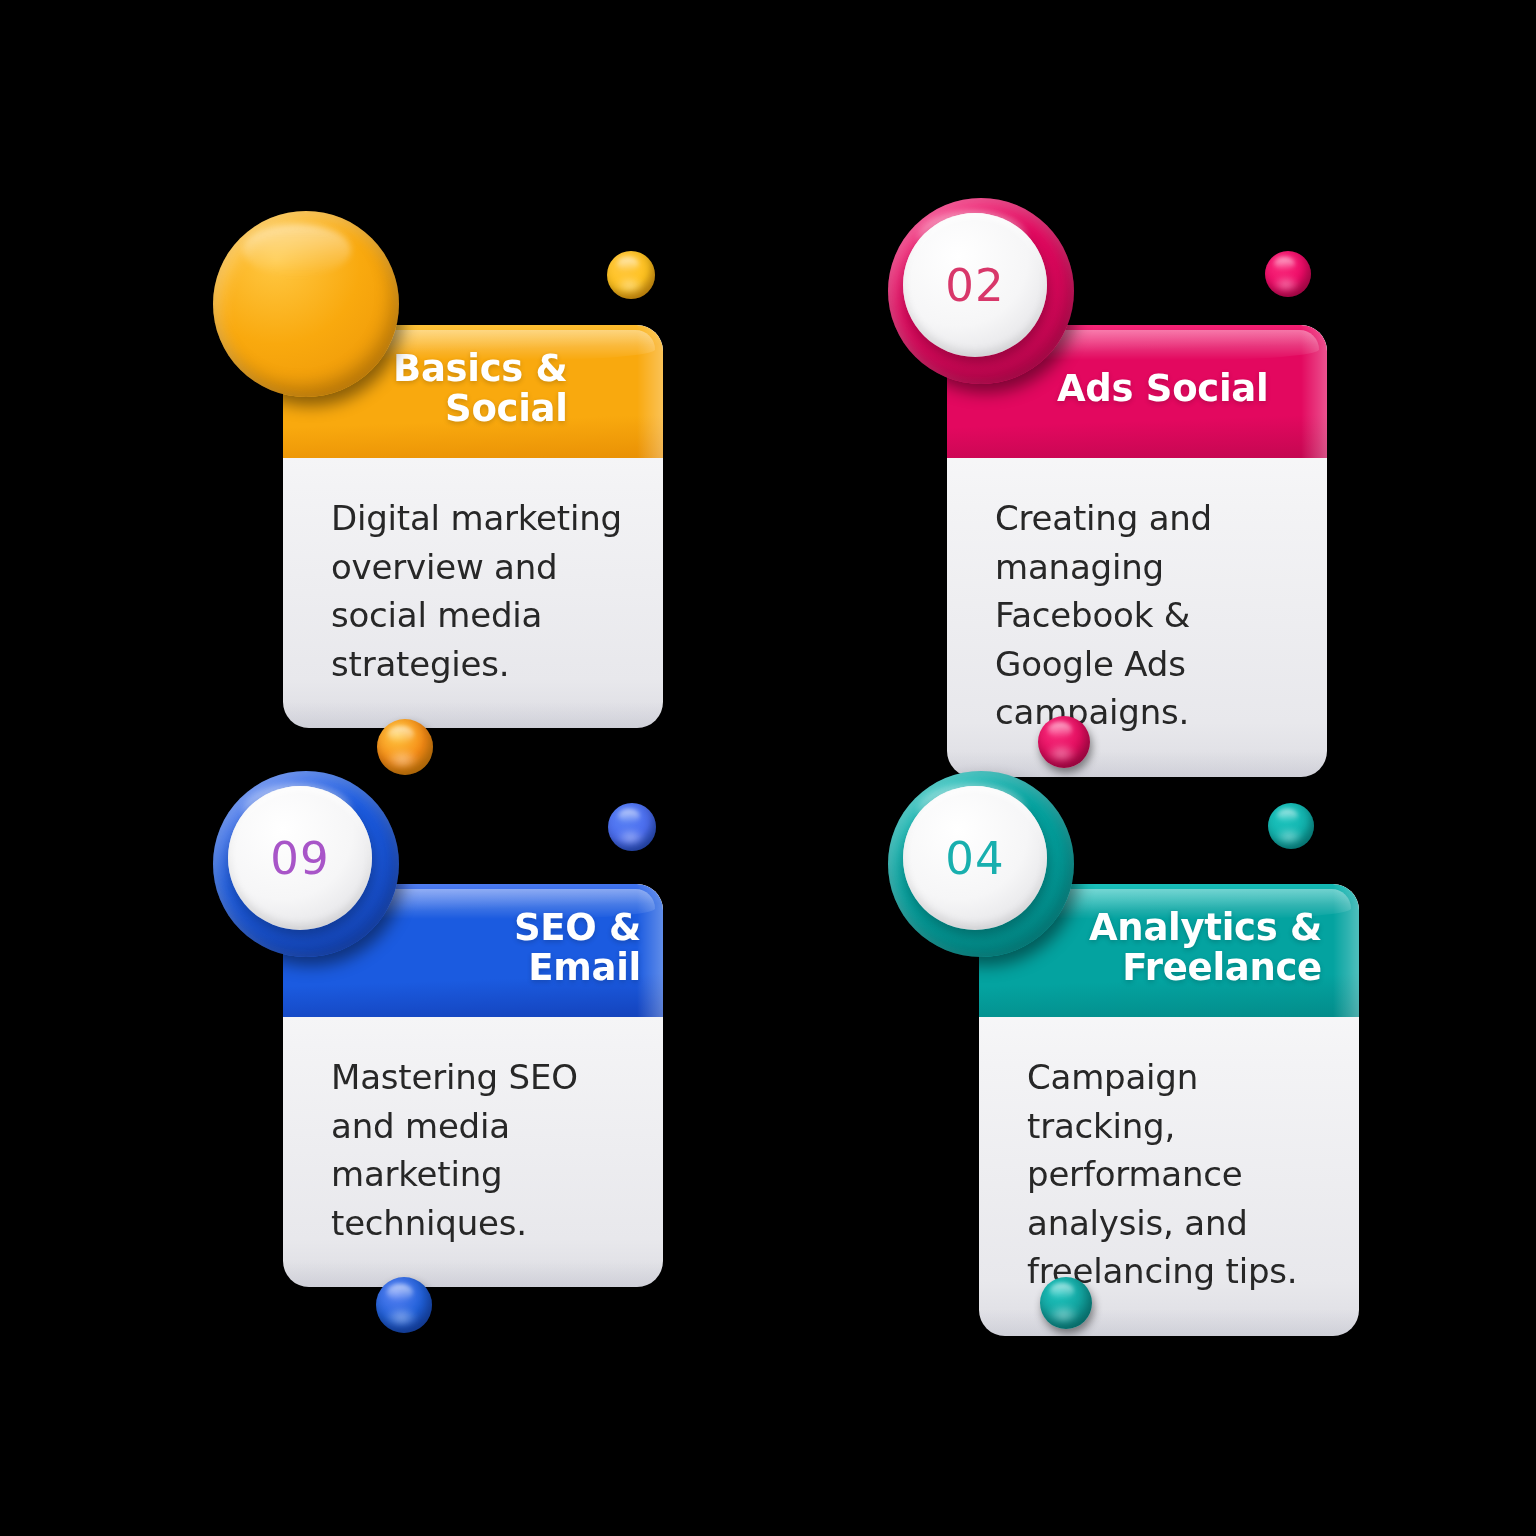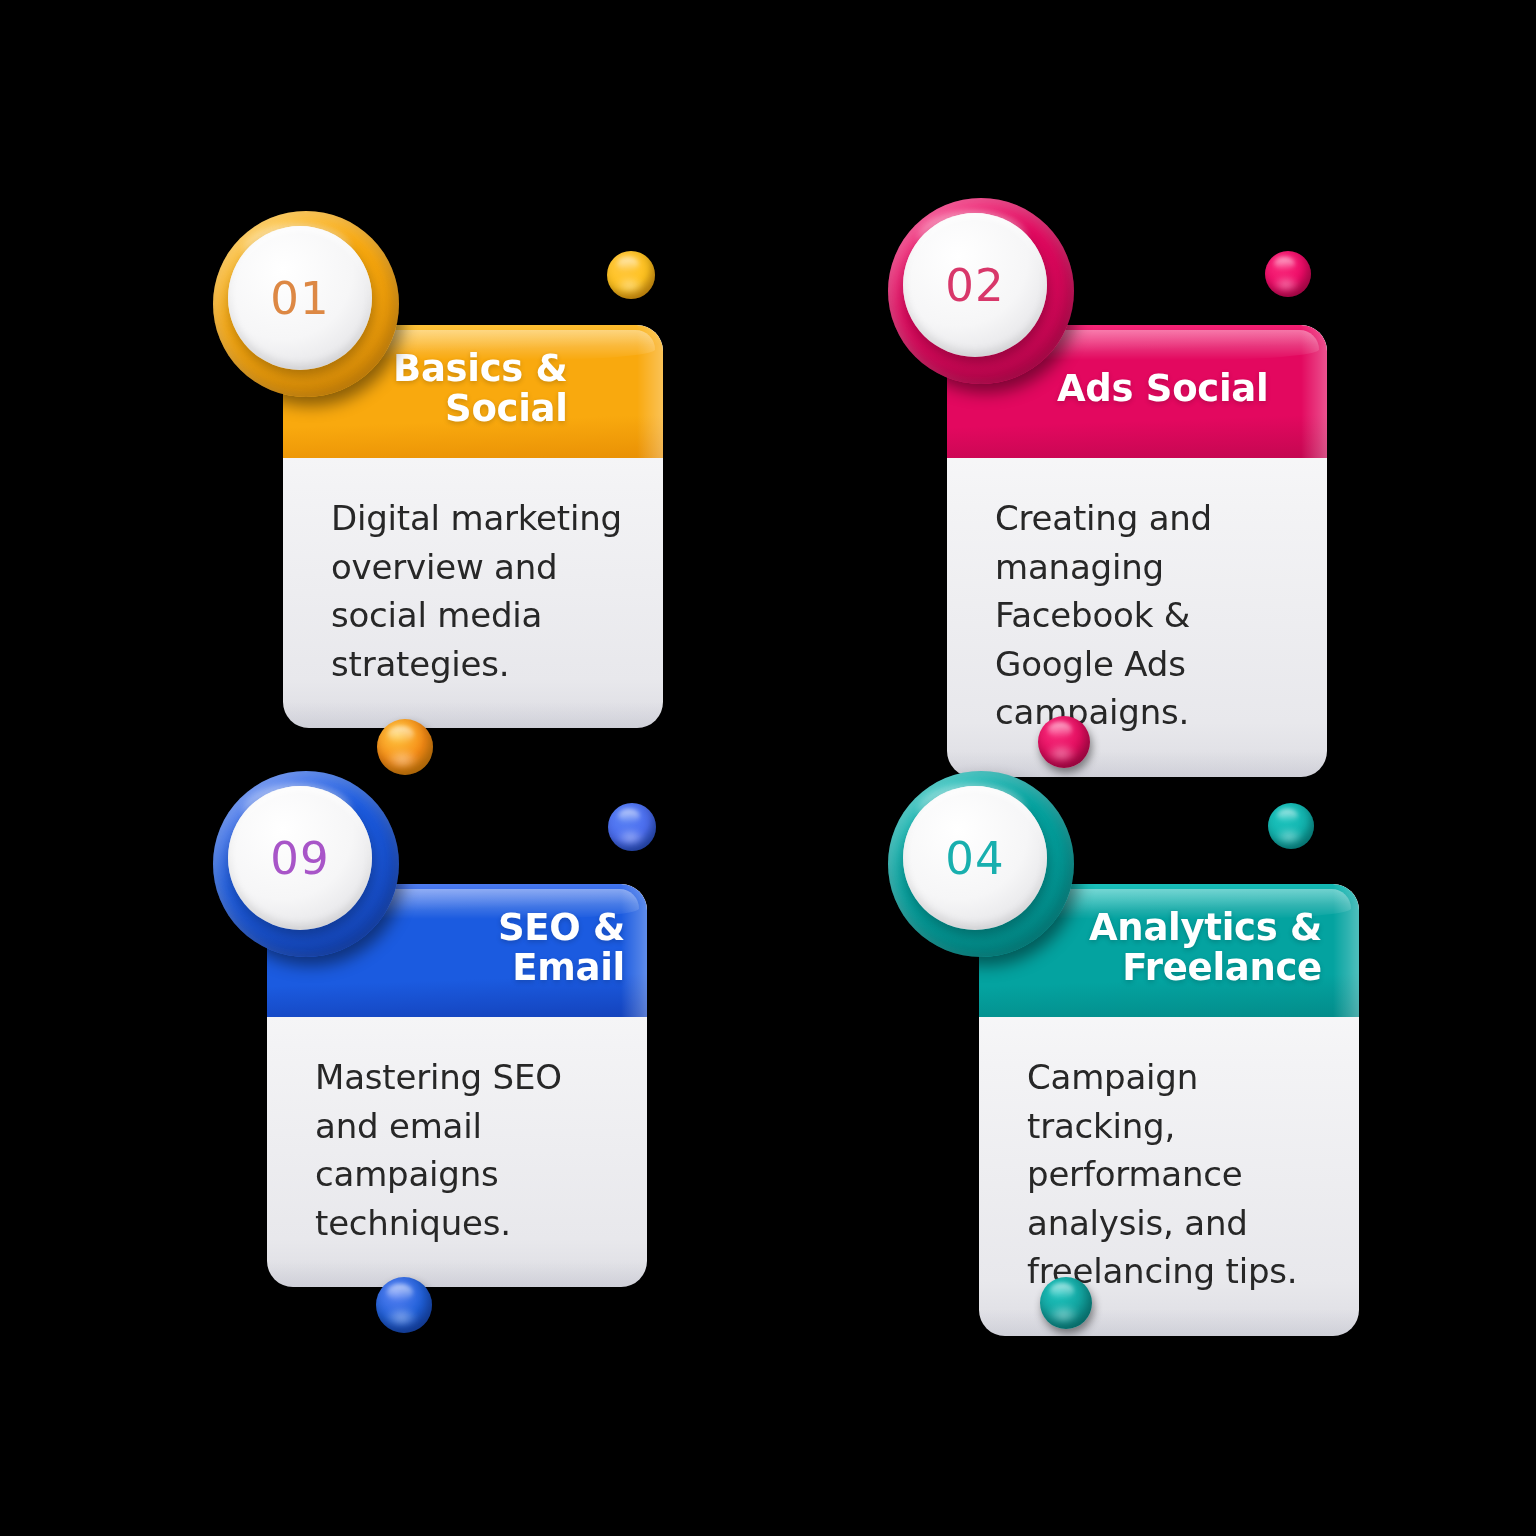--- a/index.html
+++ b/index.html
@@ -183,23 +183,20 @@
 Social</div>
       </div>
       <div class="card-body">
         <div class="card-desc" style="color: rgb(39, 39, 39);">Digital marketing overview and social media strategies.</div>
       </div>
     </div>
   </div>
   <div class="badge" style="left:213px; top:211px;">
     <div class="badge-ring" style="background: radial-gradient(circle at 34% 26%, rgb(255, 200, 67) 0%, rgb(249, 169, 14) 46%, rgb(233, 145, 5) 100%);"></div>
     <div class="badge-gloss"></div>
-    <div class="badge-disc">
-      <span class="badge-num" style="color: rgb(221, 136, 68);">01</span>
-    </div>
   </div>
   <div class="sphere" style="left: 607px; top: 251px; width: 48px; height: 48px; background: radial-gradient(circle at 36% 28%, rgb(255, 200, 67) 0%, rgb(255, 194, 30) 52%, rgb(233, 145, 5) 100%); box-shadow: rgba(0, 0, 0, 0.28) -4px -6px 10px inset, rgba(0, 0, 0, 0.45) 2px 4px 8px;"></div>
   <div class="sphere" style="left: 377px; top: 719px; width: 56px; height: 56px; background: radial-gradient(circle at 36% 28%, rgb(255, 200, 67) 0%, rgb(245, 138, 20) 52%, rgb(233, 145, 5) 100%); box-shadow: rgba(0, 0, 0, 0.3) -4px -7px 11px inset, rgba(0, 0, 0, 0.45) 2px 5px 9px;"></div>
 
   <div class="card" style="left:947px; top:325px;">
     <div class="card-inner">
       <div class="card-head" style="background: linear-gradient(178deg, rgb(251, 46, 126) 0%, rgb(227, 8, 95) 22%, rgb(227, 8, 95) 70%, rgb(196, 7, 81) 100%);">
         <div class="card-title">Ads Social</div>
       </div>
       <div class="card-body">
@@ -210,27 +207,27 @@
   <div class="badge" style="left:888px; top:198px;">
     <div class="badge-ring" style="background: radial-gradient(circle at 34% 26%, rgb(251, 46, 126) 0%, rgb(227, 8, 95) 46%, rgb(196, 7, 81) 100%);"></div>
     <div class="badge-gloss"></div>
     <div class="badge-disc">
       <span class="badge-num" style="color: rgb(216, 55, 106);">02</span>
     </div>
   </div>
   <div class="sphere" style="left: 1265px; top: 251px; width: 46px; height: 46px; background: radial-gradient(circle at 36% 28%, rgb(251, 46, 126) 0%, rgb(237, 10, 102) 52%, rgb(196, 7, 81) 100%); box-shadow: rgba(0, 0, 0, 0.28) -4px -6px 10px inset, rgba(0, 0, 0, 0.45) 2px 4px 8px;"></div>
   <div class="sphere" style="left: 1038px; top: 716px; width: 52px; height: 52px; background: radial-gradient(circle at 36% 28%, rgb(251, 46, 126) 0%, rgb(226, 12, 94) 52%, rgb(196, 7, 81) 100%); box-shadow: rgba(0, 0, 0, 0.3) -4px -7px 11px inset, rgba(0, 0, 0, 0.45) 2px 5px 9px;"></div>
 
-  <div class="card" style="left:267px; top:884px;border-radius:30px;">
+  <div class="card" style="left:283px; top:884px;border-radius:30px;">
     <div class="card-inner">
       <div class="card-head" style="background: linear-gradient(178deg, rgb(91, 132, 245) 0%, rgb(27, 91, 224) 22%, rgb(27, 91, 224) 70%, rgb(20, 67, 188) 100%);">
         <div class="card-title">SEO &amp; Email</div>
       </div>
       <div class="card-body">
-        <div class="card-desc" style="color: rgb(39, 39, 39);">Mastering SEO and email campaigns techniques.</div>
+        <div class="card-desc" style="color: rgb(39, 39, 39);">Mastering SEO and media marketing techniques.</div>
       </div>
     </div>
   </div>
   <div class="badge" style="left:213px; top:771px;">
     <div class="badge-ring" style="background: radial-gradient(circle at 34% 26%, rgb(91, 132, 245) 0%, rgb(27, 91, 224) 46%, rgb(20, 67, 188) 100%);"></div>
     <div class="badge-gloss"></div>
     <div class="badge-disc">
       <span class="badge-num" style="color: rgb(168, 85, 200);">09</span>
     </div>
   </div>

